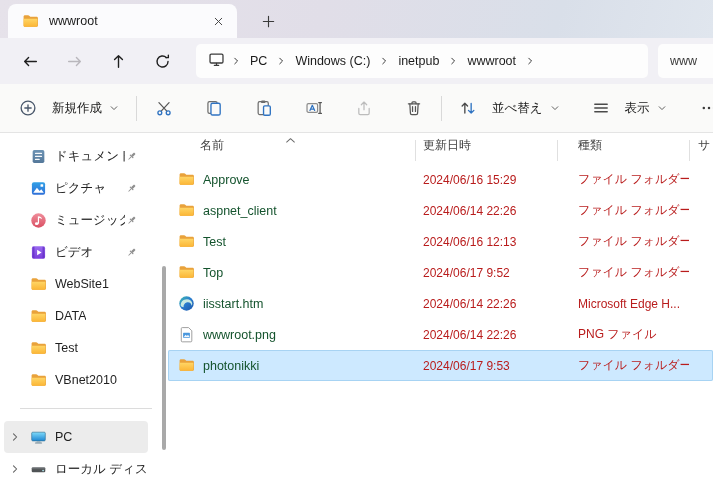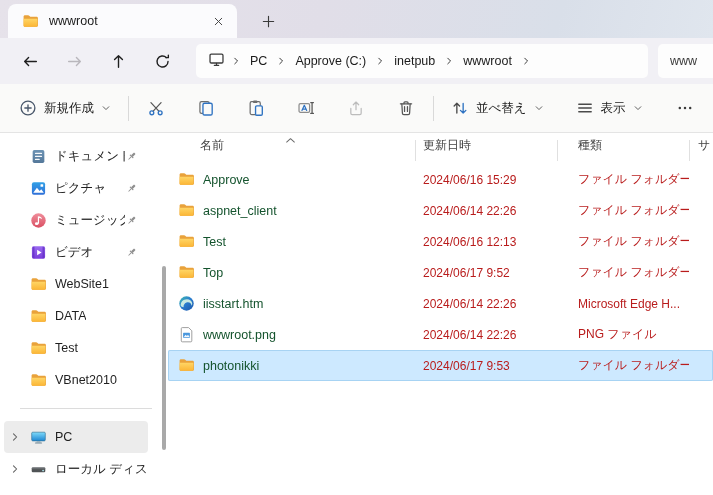--- a/index.html
+++ b/index.html
@@ -20,21 +20,21 @@
   .nav-btn:first-child { margin-left:8px; }
   .breadcrumb-bar { margin-left:12px; width:452px; height:34px; background:#fdfdfd; border-radius:5px; display:flex; align-items:center; padding:0 8px; flex:0 0 auto; }
   .crumb { font-size:12.5px; color:#1b1b1b; padding:3px 7px; border-radius:3px; cursor:pointer; white-space:nowrap; }
   .crumb-sep { display:flex; align-items:center; padding:0 2px; }
   .search-bar { margin-left:10px; height:34px; flex:1 0 120px; background:#fdfdfd; border-radius:5px; display:flex; align-items:center; padding:0 12px; }
   .search-text { font-size:12.5px; color:#3c3c3c; white-space:nowrap; }
 
   
   .toolbar { height:49px; background:#fafaf9; border-bottom:1px solid #e4e4e4; display:flex; align-items:center; }
   .tb-btn { display:flex; align-items:center; gap:7px; height:34px; padding:0 9px; border-radius:4px; cursor:pointer; flex:0 0 auto; }
-  .tb-btn .lbl { font-size:12.5px; color:#1b1b1b; white-space:nowrap; }
+  .tb-btn .lbl { font-size:12.5px; color:#1b1b1b; white-space:nowrap;margin-left:8px; }
   .tb-ic-btn { width:38px; height:34px; display:flex; align-items:center; justify-content:center; border-radius:4px; cursor:pointer; flex:0 0 auto; }
   .tb-sep { width:1px; height:25px; background:#d9d9d9; margin:0 8px; flex:0 0 auto; }
   .ml10 { margin-left:10px; }
 
   
   .content { position:absolute; top:134px; left:0; right:0; bottom:0; display:flex; background:#fff; }
 
   
   .sidebar { position:relative; width:168px; flex:0 0 168px; padding-top:6px; }
   .side-item { position:relative; height:32px; margin:0 20px 0 4px; padding-left:26px; display:flex; align-items:center; border-radius:4px; cursor:pointer; }
@@ -177,21 +177,21 @@
           </span>
         </span>
         <span class="crumb">PC</span>
         <span class="crumb-sep">
           <span class="ic">
             <svg width="10" height="10" viewBox="0 0 16 16" fill="none" stroke="#3a3a3a" stroke-width="1.6" stroke-linecap="round" stroke-linejoin="round">
               <path d="M6 3.5L10.5 8 6 12.5"></path>
             </svg>
           </span>
         </span>
-        <span class="crumb">Approve (C:)</span>
+        <span class="crumb">Windows (C:)</span>
         <span class="crumb-sep">
           <span class="ic">
             <svg width="10" height="10" viewBox="0 0 16 16" fill="none" stroke="#3a3a3a" stroke-width="1.6" stroke-linecap="round" stroke-linejoin="round">
               <path d="M6 3.5L10.5 8 6 12.5"></path>
             </svg>
           </span>
         </span>
         <span class="crumb">inetpub</span>
         <span class="crumb-sep">
           <span class="ic">

